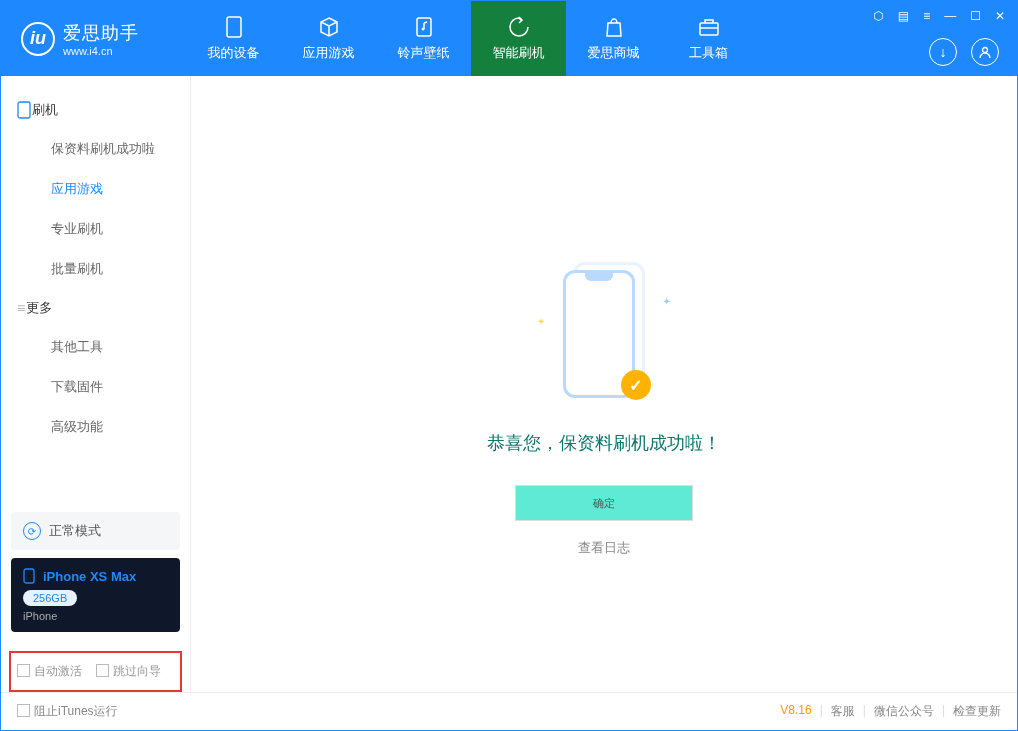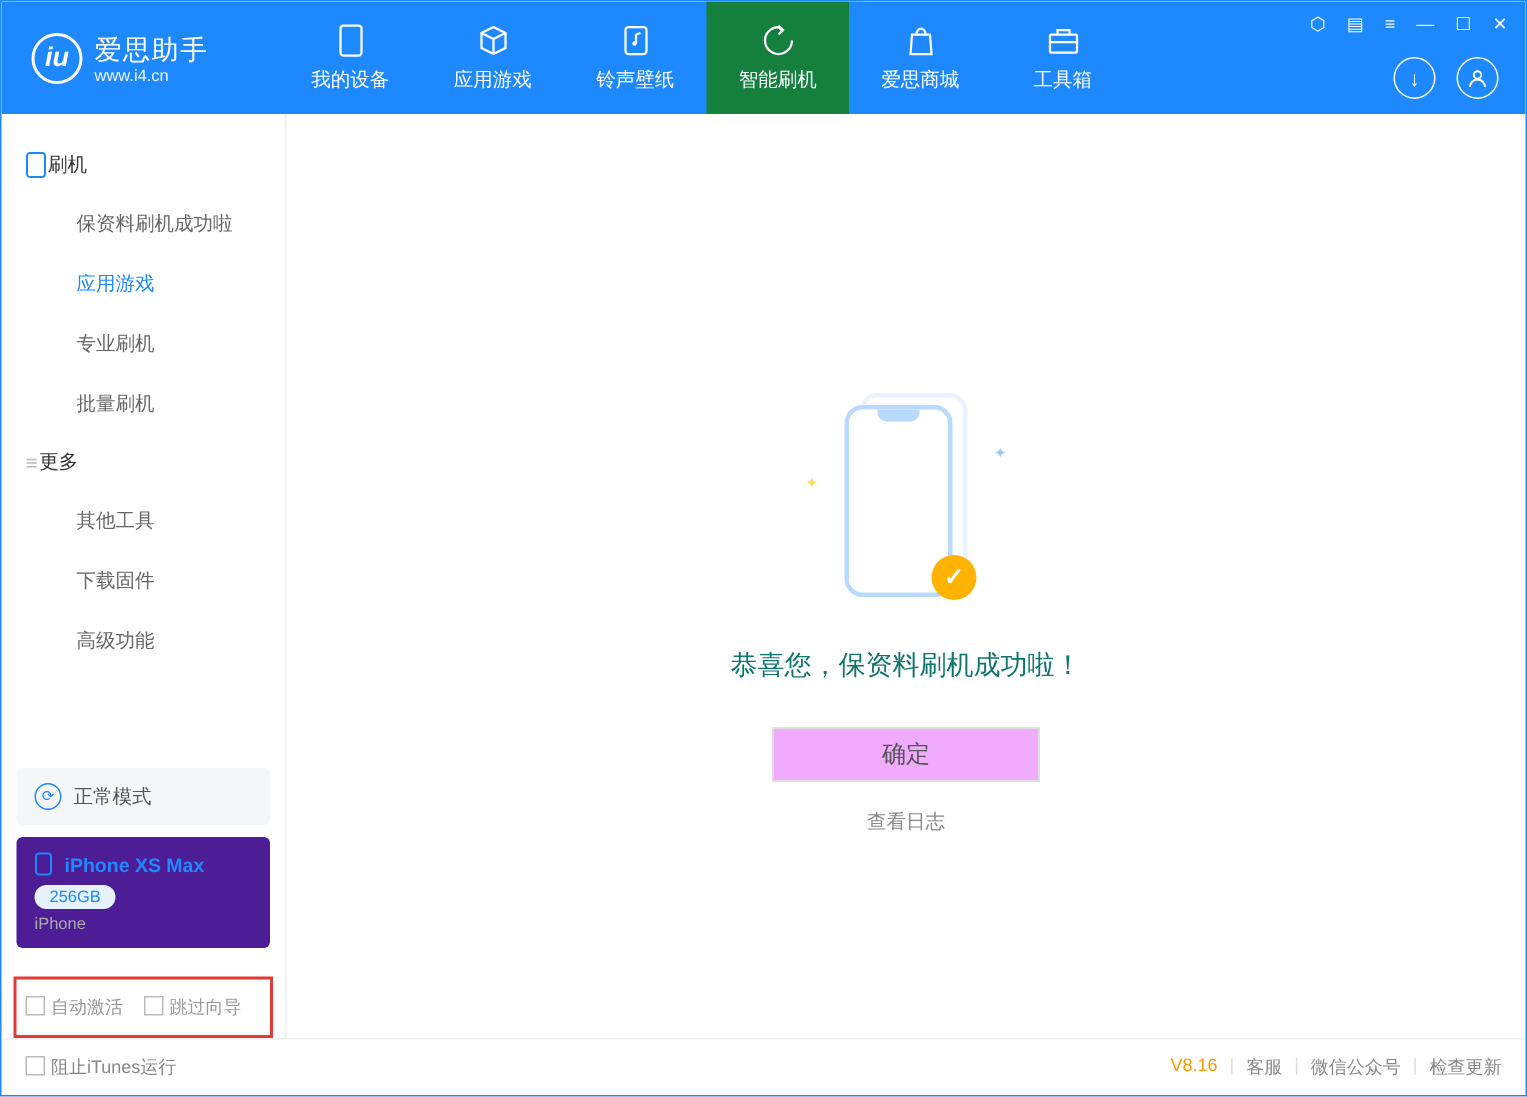--- a/index.html
+++ b/index.html
@@ -21,39 +21,39 @@
 
 .body-area { display: flex; height: 616px; }
 .sidebar { width: 190px; border-right: 1px solid #eee; font-size: 13px; color: #555; padding-top: 15px; position: relative; }
 .sb-section-head { display: flex; align-items: center; padding: 10px 16px; color: #333; font-weight: 500; gap: 1px; }
 .sb-item { padding: 11px 0 11px 50px; cursor: pointer; color: #666; }
 .sb-item.selected { color: #1e88ff; }
 
 .sb-device-block { position: absolute; bottom: 60px; left: 10px; right: 10px; }
 .sb-mode { background: #f4f6f8; border-radius: 4px; padding: 10px 12px; display: flex; align-items: center; gap: 8px; color: #555; font-size: 13px; }
 .sb-mode-icon { width: 18px; height: 18px; border-radius: 50%; border: 1.5px solid #1e88ff; display: flex; align-items: center; justify-content: center; color:#1e88ff; font-size:10px; }
-.sb-device { background: #4c1d95; border-radius: 4px; padding: 10px 12px; margin-top: 8px; font-size: 12px; }
+.sb-device { background: #0f172a; border-radius: 4px; padding: 10px 12px; margin-top: 8px; font-size: 12px; }
 .sb-dev-head { display: flex; align-items: center; gap: 8px; color: #1e88ff; font-weight: 600; font-size: 13px; }
 .sb-badge { display: inline-block; background: #e6f2ff; color: #1e88ff; border-radius: 10px; padding: 2px 10px; font-size: 11px; margin-top: 6px; }
 .sb-devtype { color: #aaa; font-size: 11px; margin-top: 4px; }
 
 .sb-bottom-opts { position: absolute; bottom: 0; left: 8px; right: 8px; border: 2px solid #e53935; padding: 10px 6px; display: flex; gap: 14px; align-items: center; color: #999; font-size: 12px; }
 .chk { width: 13px; height: 13px; border: 1px solid #bbb; display: inline-block; margin-right: 4px; vertical-align: -2px; }
 
 .main { flex: 1; position: relative; display: flex; flex-direction: column; align-items: center; padding-top: 190px; }
 .phone-graphic { position: relative; width: 90px; height: 140px; margin-bottom: 25px; }
 .phone-body { width: 72px; height: 128px; border: 3px solid #b9d9ff; border-radius: 12px; position: absolute; left: 4px; top: 4px; background: #fff; }
 .phone-shadow { width: 72px; height: 128px; border: 3px solid #d9ebff; border-radius: 12px; position: absolute; left: 14px; top: -4px; opacity:0.6; }
 .phone-notch { width: 28px; height: 8px; background: #b9d9ff; border-radius: 0 0 6px 6px; position: absolute; top: 7px; left: 26px; }
 .check-badge { width: 30px; height: 30px; background: #ffb300; border-radius: 50%; position: absolute; right: -2px; bottom: 6px; display: flex; align-items: center; justify-content: center; color: #fff; font-size: 16px; font-weight: bold; }
 .sparkle { position: absolute; color: #ffd966; font-size: 10px; }
 .sparkle.s1 { left: -22px; top: 50px; }
 .sparkle.s2 { right: -22px; top: 30px; color: #9cc8ff; }
 .success-text { font-size: 18px; color: #0f766e; margin-bottom: 30px; text-align: right; }
-.ok-btn { width: 178px; height: 36px; border: 1px solid #ddd; background: #f0abfc; font-size: 16px; color: #555; cursor: pointer; margin-bottom: 18px; }
+.ok-btn { width: 178px; height: 36px; border: 1px solid #ddd; background: #5eead4; font-size: 11px; color: #555; cursor: pointer; margin-bottom: 18px; }
 .log-link { font-size: 13px; color: #888; cursor: pointer; }
 
 .footer { height: 38px; border-top: 1px solid #eee; display: flex; align-items: center; padding: 0 16px; font-size: 12px; color: #888; }
 .footer-left { display: flex; align-items: center; gap: 6px; }
 .footer-right { margin-left: auto; display: flex; align-items: flex-start; gap: 8px; }
 .version { color: #ff9900; }
 .divider { color: #ddd; }
 .footer-link { cursor: pointer; color: #888; }
 </style>
 </head>

